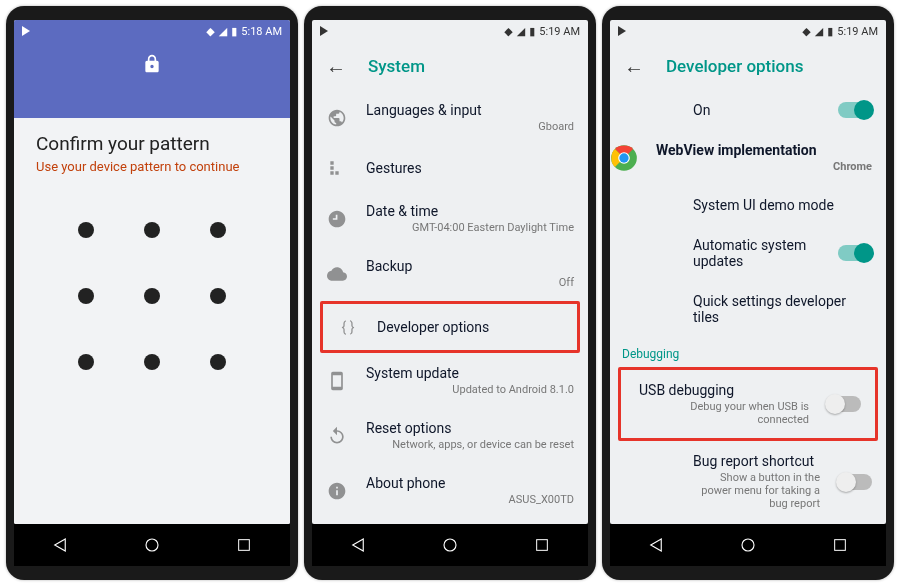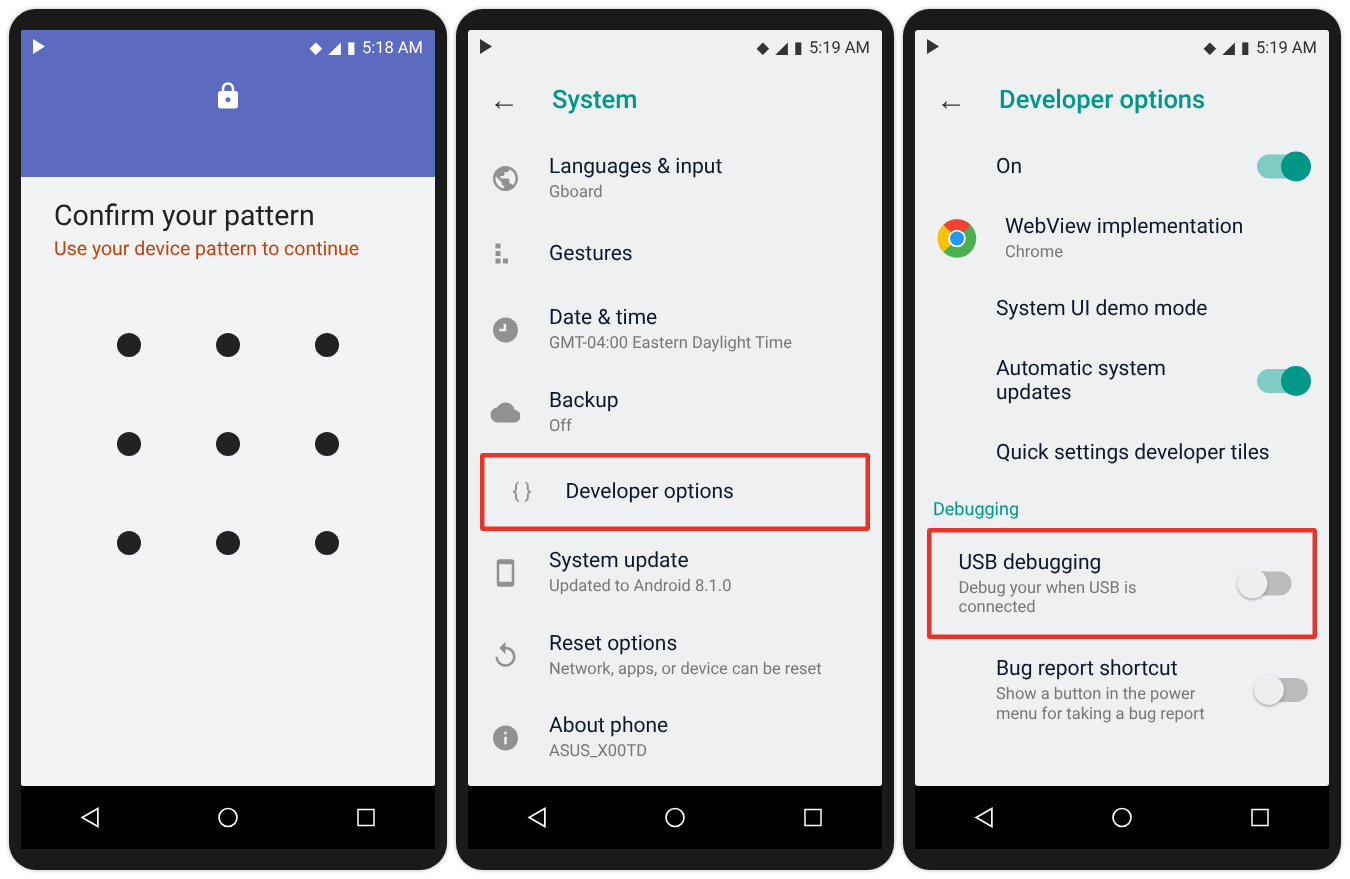--- a/index.html
+++ b/index.html
@@ -15,26 +15,26 @@
   .appbar-green { padding: 12px 14px; display: flex; align-items: center; gap: 22px; color: #009688; font-size: 17px; font-weight: 500; }
   .back-arrow { font-size: 20px; color: #333; cursor: pointer; }
   .lock-row { display: flex; justify-content: center; margin-bottom: 8px; }
   .lock-icon svg { fill: #fff; }
   .confirm-title { font-size: 19px; color: #222; margin: 14px 22px 4px; }
   .confirm-sub { font-size: 13px; color: #c2410c; margin: 0 22px 18px; }
   .pattern-grid { display: grid; grid-template-columns: repeat(3, 16px); grid-template-rows: repeat(3, 16px); gap: 50px; justify-content: center; margin-top: 30px; }
   .dot { width: 16px; height: 16px; border-radius: 50%; background: #222; }
   .list { flex: 1; overflow: hidden; display: flex; flex-direction: column; }
   .list-item { display: flex; align-items: center; padding: 12px 14px; gap: 18px; border-bottom: 0; cursor: pointer; }
-  .list-item.no-icon { padding-left: 54px; }
+  .list-item.no-icon { padding-left: 83px; }
   .item-icon { width: 22px; height: 22px; display: flex; align-items: center; justify-content: center; opacity: 0.55; flex-shrink: 0; }
   .item-icon svg { fill: #444; }
   .item-text { flex: 1; }
   .item-title { font-size: 14px; color: #0f172a; }
-  .item-sub { font-size: 11px; color: #777; margin-top: 2px; }
+  .item-sub { font-size: 11px; color: #777; margin-top: 2px; text-align: right; }
   .highlight-box { border: 3px solid #e6342a; margin: 0 8px; border-radius: 2px; }
   .toggle { width: 34px; height: 16px; border-radius: 10px; position: relative; flex-shrink: 0; }
   .toggle.on { background: #80cbc4; }
   .toggle.on::after { content: ""; position: absolute; right: -2px; top: -2px; width: 20px; height: 20px; border-radius: 50%; background: #009688; }
   .toggle.off { background: #bbb; }
   .toggle.off::after { content: ""; position: absolute; left: -2px; top: -2px; width: 20px; height: 20px; border-radius: 50%; background: #eee; box-shadow: 0 1px 2px rgba(0,0,0,0.3); }
   .section-header { padding: 10px 12px 6px; font-size: 12px; color: #009688; font-weight: 400; }
   .chrome-icon { width: 28px; height: 28px; }
   .navbar { height: 42px; background: #000; display: flex; align-items: center; justify-content: space-around; }
   .nav-btn { width: 22px; height: 22px; display: flex; align-items: center; justify-content: center; }
@@ -245,21 +245,21 @@
       <span class="back-arrow">←</span>
       <span>Developer options</span>
     </div>
     <div class="list">
       <div class="list-item no-icon">
         <div class="item-text">
             <div class="item-title">On</div>
           </div>
         <div class="toggle on"></div>
       </div>
-      <div class="list-item" style="padding-left:14px;">
+      <div class="list-item" style="padding-left:0;font-weight:bold;">
         <div class="chrome-icon">
           <svg width="28" height="28" viewBox="0 0 24 24">
               <circle cx="12" cy="12" r="11" fill="#4caf50"></circle>
               <circle cx="12" cy="12" r="11" fill="#f44336" clip-path="polygon(0 0, 100% 0, 50% 50%)"></circle>
               <circle cx="12" cy="12" r="11" fill="#ffc107" clip-path="polygon(0 0, 50% 50%, 0 100%)"></circle>
               <circle cx="12" cy="12" r="5" fill="#fff"></circle>
               <circle cx="12" cy="12" r="4" fill="#2196f3"></circle>
             </svg>
         </div>
         <div class="item-text">

